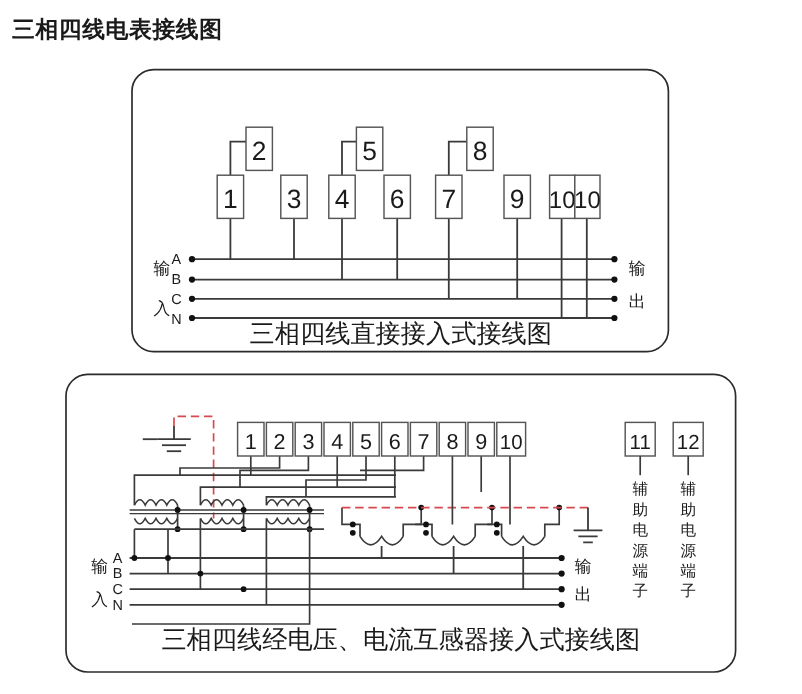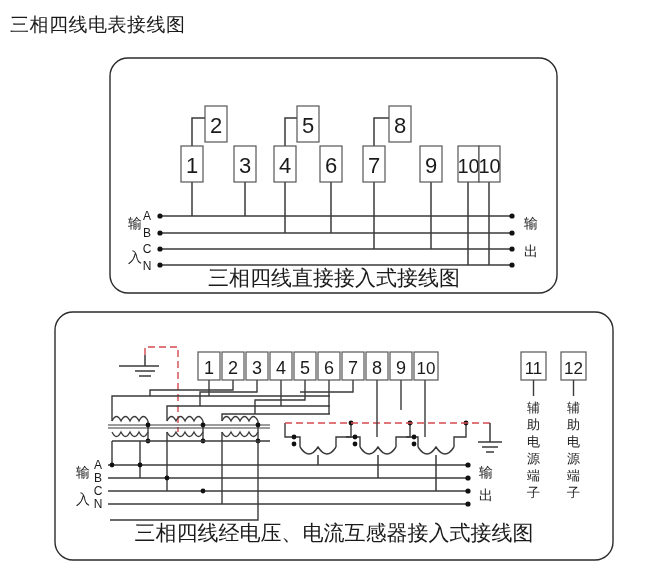--- a/index.html
+++ b/index.html
@@ -12,21 +12,21 @@
     height: 578px;
     position: relative;
     font-family: "Liberation Sans", "DejaVu Sans", sans-serif;
     overflow: hidden;
   }
   #page-title {
     position: absolute;
     left: 10px;
     top: 12px;
     font-size: 19px;
-    font-weight: normal;
+    font-weight: bold;
     color: #1a1a1a;
     letter-spacing: 0.5px;
     white-space: nowrap;
   }
   .panel-svg {
     position: absolute;
     left: 0;
     top: 0;
   }
   svg text { font-family: "Liberation Sans", "DejaVu Sans", sans-serif; }

